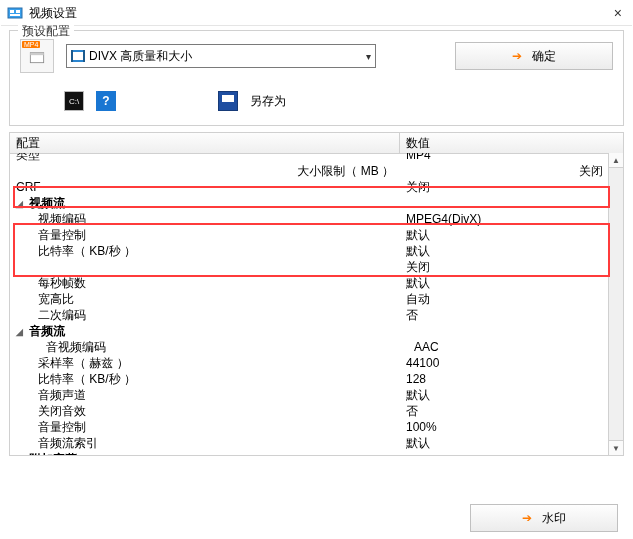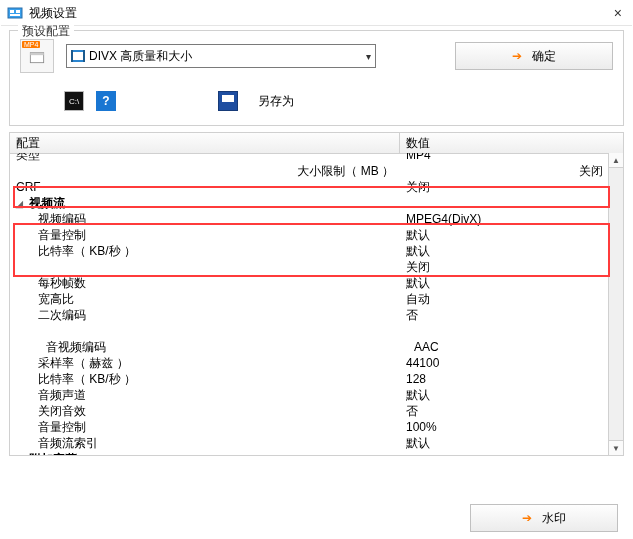--- a/index.html
+++ b/index.html
@@ -19,21 +19,21 @@
   .preset-select .chev{font-size:10px;color:#333}
   .btn{display:inline-flex;align-items:center;justify-content:center;height:26px;border:1px solid #c0c0c0;background:linear-gradient(#fefefe,#ececec);padding:0 18px;gap:10px;cursor:pointer}
   .btn .arrow{color:#ff7a00;font-size:12px}
   .btn.ok{margin-left:auto;width:120px}
   .row2{display:flex;align-items:center;gap:12px;margin-top:18px;padding-left:44px}
   .small-icon{width:18px;height:18px;display:flex;align-items:center;justify-content:center;border:1px solid #bbb}
   .cmd-icon{background:#111;color:#fff;font-size:8px}
   .help-icon{background:#1976d2;color:#fff;font-weight:bold;border-color:#1976d2}
   .save-icon{width:18px;height:18px;background:#1e4ea1;border:1px solid #163a77;position:relative}
   .save-icon::after{content:"";position:absolute;top:3px;left:3px;right:3px;height:7px;background:#fff}
-  .saveas-btn{display:flex;align-items:center;gap:20px;margin-left:90px}
+  .saveas-btn{display:flex;align-items:center;gap:12px;margin-left:90px}
   .grid-wrap{margin:6px 8px 0 8px;border:1px solid #d0d0d0;height:322px;position:relative;overflow:hidden}
   .grid-header{display:flex;height:20px;background:linear-gradient(#fdfdfd,#efefef);border-bottom:1px solid #d0d0d0}
   .col1{flex:0 0 390px;padding:2px 6px;border-right:1px solid #d0d0d0;box-sizing:border-box}
   .col2{flex:1;padding:2px 6px;box-sizing:border-box}
   .grid-body{position:absolute;top:20px;bottom:0;left:0;right:14px;overflow:hidden}
   .grid-row{display:flex;height:16px;line-height:16px}
   .grid-row .col1,.grid-row .col2{border:none;padding:0 6px}
   .indent1{padding-left:28px!important}
   .group{color:#000;font-weight:bold}
   .group .caret{display:inline-block;width:10px;color:#666;font-size:9px}
@@ -142,20 +142,21 @@
         </div>
         <div class="grid-row" style="position: absolute; top: 138px; left: 0px; right: 0px;">
           <div class="col1 indent1">宽高比</div>
           <div class="col2">自动</div>
         </div>
         <div class="grid-row" style="position: absolute; top: 154px; left: 0px; right: 0px;">
           <div class="col1 indent1">二次编码</div>
           <div class="col2">否</div>
         </div>
         <div class="grid-row" style="position: absolute; top: 170px; left: 0px; right: 0px;">
+          <div class="col1 group"><span class="caret">◢</span> <span>音频流</span></div>
           <div class="col2"></div>
         </div>
         <div class="grid-row" style="position: absolute; top: 186px; left: 8px; right: 0px;">
           <div class="col1 indent1">音视频编码</div>
           <div class="col2">AAC</div>
         </div>
         <div class="grid-row" style="position: absolute; top: 202px; left: 0px; right: 0px;">
           <div class="col1 indent1">采样率（ 赫兹 ）</div>
           <div class="col2">44100</div>
         </div>

